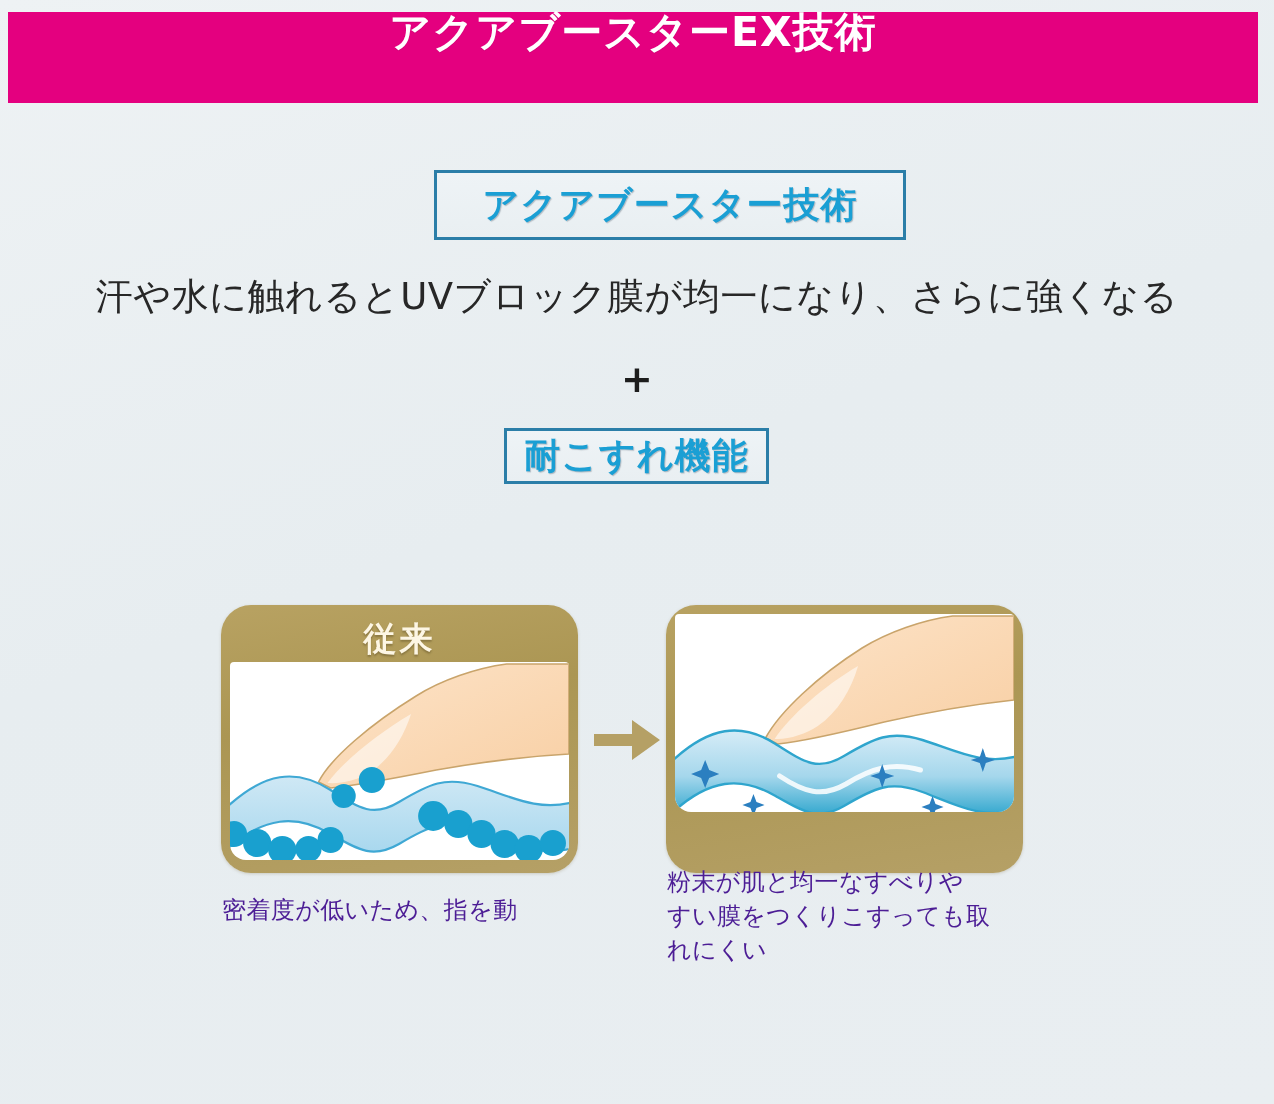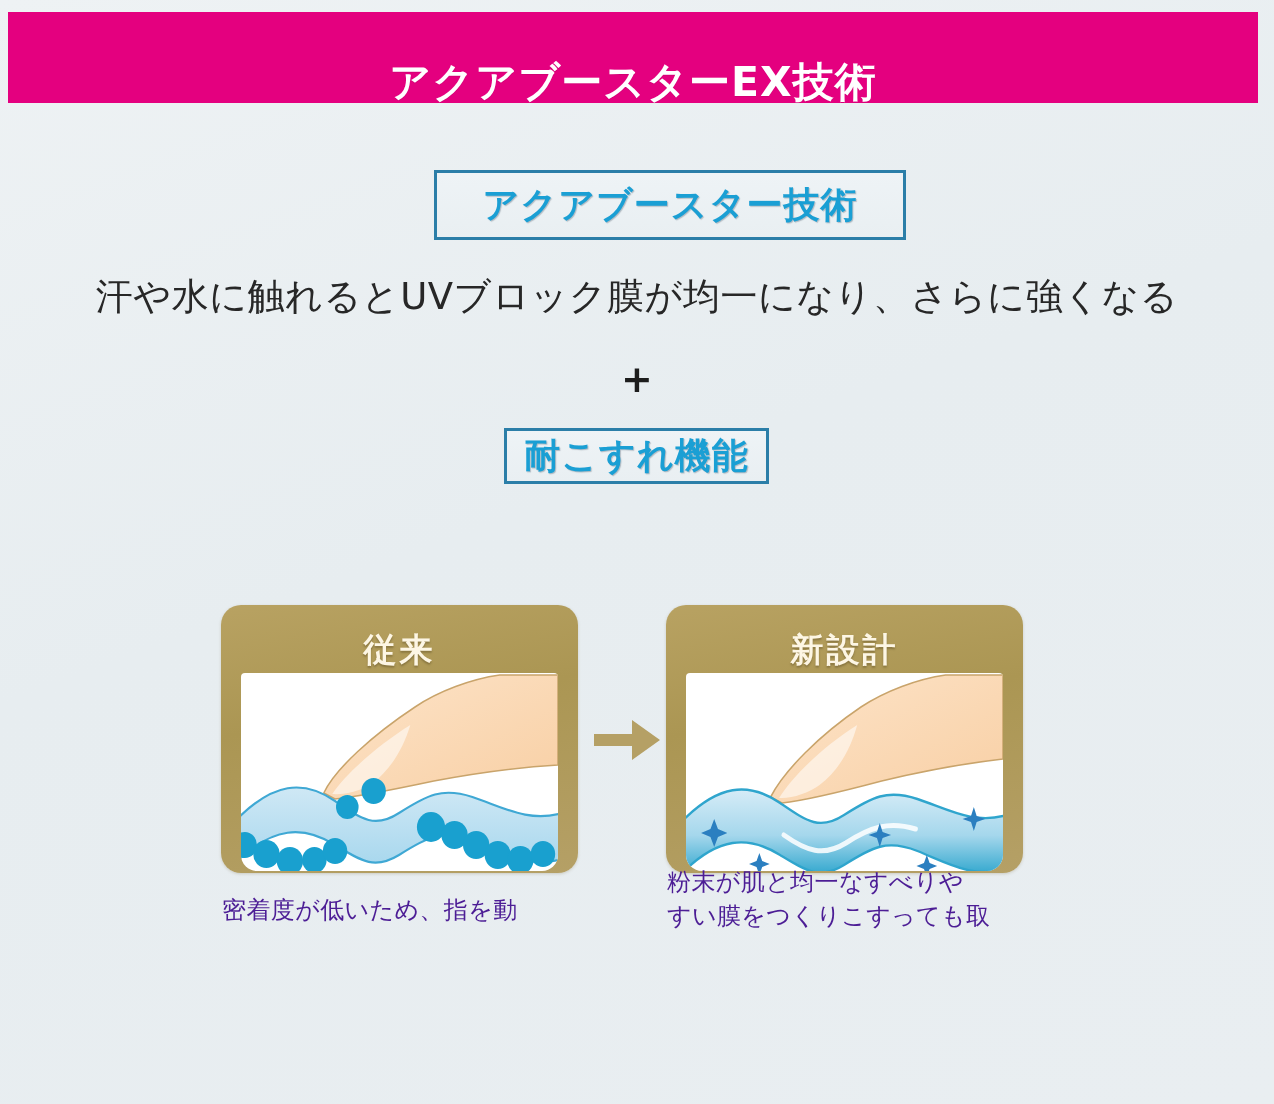--- a/index.html
+++ b/index.html
@@ -11,21 +11,21 @@
     color:#2b2b2b;
     overflow:hidden;
     position:relative;
   }
   .page{position:relative;width:1274px;height:1104px;}
 
   
   .banner{
     position:absolute;left:8px;top:12px;width:1250px;height:91px;
     background:#e4007f;
-    display:flex;align-items:flex-end;justify-content:center;
+    display:flex;align-items:flex-start;justify-content:center;
   }
   .banner-title{
     color:#ffffff;
     font-size:41px;
     font-weight:bold;
     letter-spacing:1px;
     line-height:1;
     text-shadow:0 1px 0 rgba(0,0,0,0.07);
   }
 
@@ -65,23 +65,23 @@
     position:absolute;left:0;top:360px;width:1274px;
     text-align:center;font-size:38px;font-weight:bold;color:#1d1d1d;
     line-height:1;
   }
 
   
   .panel{
     position:absolute;
     width:357px;height:268px;
     background:linear-gradient(170deg,#b8a262 0%,#ab9653 40%,#b5a066 100%);
-    border-radius:20px;
+    border-radius:30px;
     box-sizing:border-box;
-    padding:20px;
+    padding:9px;
     box-shadow:0 1px 3px rgba(120,105,60,0.25);
   }
   #panel-left{left:221px;top:605px;}
   #panel-right{left:666px;top:605px;}
   .panel-title{
     height:48px;
     display:flex;align-items:center;justify-content:center;
     color:#fdf6e4;
     font-size:33px;font-weight:bold;letter-spacing:3px;
     line-height:1;
@@ -177,21 +177,20 @@
     </div>
   </div>
 
   <div class="arrow">
     <svg viewBox="0 0 70 48" width="70" height="48">
       <path d="M2 18 L40 18 L40 4 L68 24 L40 44 L40 30 L2 30 Z" fill="#b5a065"></path>
     </svg>
   </div>
 
   <div class="panel" id="panel-right">
-    <div class="panel-title">新設計</div>
     <div class="panel-canvas">
       <svg viewBox="0 0 337 198" preserveAspectRatio="none">
         <defs>
           <linearGradient id="filmR" x1="0" y1="0" x2="0" y2="1">
             <stop offset="0%" stop-color="#d6ecf7"></stop>
             <stop offset="55%" stop-color="#a5d7ec"></stop>
             <stop offset="100%" stop-color="#36a9cf"></stop>
           </linearGradient>
           <linearGradient id="skinG2" x1="0" y1="0" x2="1" y2="1">
             <stop offset="0%" stop-color="#fde4c9"></stop>
@@ -219,15 +218,16 @@
     </div>
   </div>
 
   <div class="caption" id="cap-left">
     <span class="ln">密着度が低いため、指を動</span>
   </div>
 
   <div class="caption" id="cap-right">
     <span class="ln">粉末が肌と均一なすべりや</span>
     <span class="ln">すい膜をつくりこすっても取</span>
+    <span class="ln">れにくい</span>
   </div>
 
 </div>
 
 </body></html>

